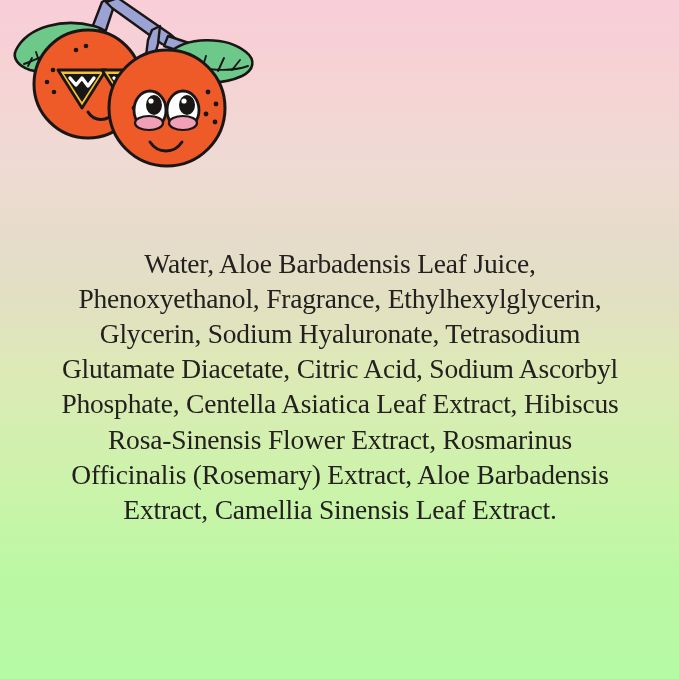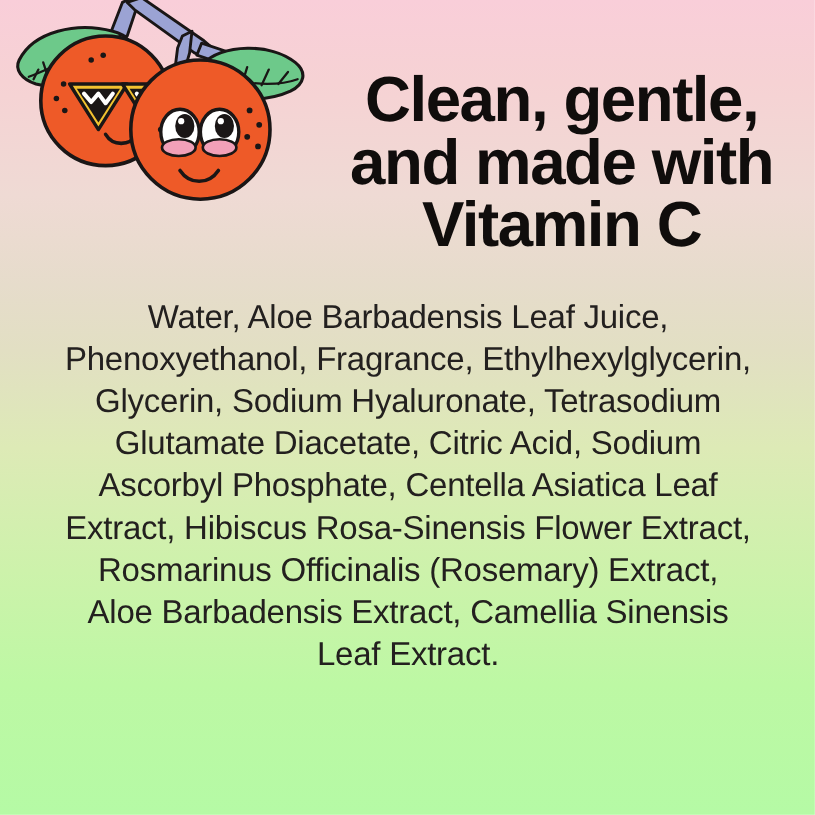--- a/index.html
+++ b/index.html
@@ -65,21 +65,21 @@
     white-space: pre-line;
   }
 
   
   .ingredients {
     position: absolute;
     left: 52px;
     top: 218px;
     width: 576px;
     text-align: center;
-    font-family: Liberation Sans, sans-serif;
+    font-family: Liberation Serif, serif;
     font-weight: normal;
     font-size: 27.5px;
     line-height: 35.2px;
     letter-spacing: -0.2px;
     color: #23201f;
   }
 </style>
 </head>
 <body>
 
@@ -167,19 +167,16 @@
         <g>
           <ellipse cx="147" cy="127" rx="14" ry="7" fill="#F2A0B8" stroke="#1A1616" stroke-width="2.2"></ellipse>
           <ellipse cx="181" cy="127" rx="14" ry="7" fill="#F2A0B8" stroke="#1A1616" stroke-width="2.2"></ellipse>
         </g>
 
         <path d="M148 146 C156 158, 172 158, 180 146" fill="none" stroke="#1A1616" stroke-width="3" stroke-linecap="round"></path>
       </g>
     </svg>
   </div>
 
-  <h1 class="heading">Clean, gentle,
-and made with
-Vitamin C</h1>
 
   <p class="ingredients">Water, Aloe Barbadensis Leaf Juice, Phenoxyethanol, Fragrance, Ethylhexylglycerin, Glycerin, Sodium Hyaluronate, Tetrasodium Glutamate Diacetate, Citric Acid, Sodium Ascorbyl Phosphate, Centella Asiatica Leaf Extract, Hibiscus Rosa-Sinensis Flower Extract, Rosmarinus Officinalis (Rosemary) Extract, Aloe Barbadensis Extract, Camellia Sinensis Leaf Extract.</p>
 
 </div>
 
 </body></html>

